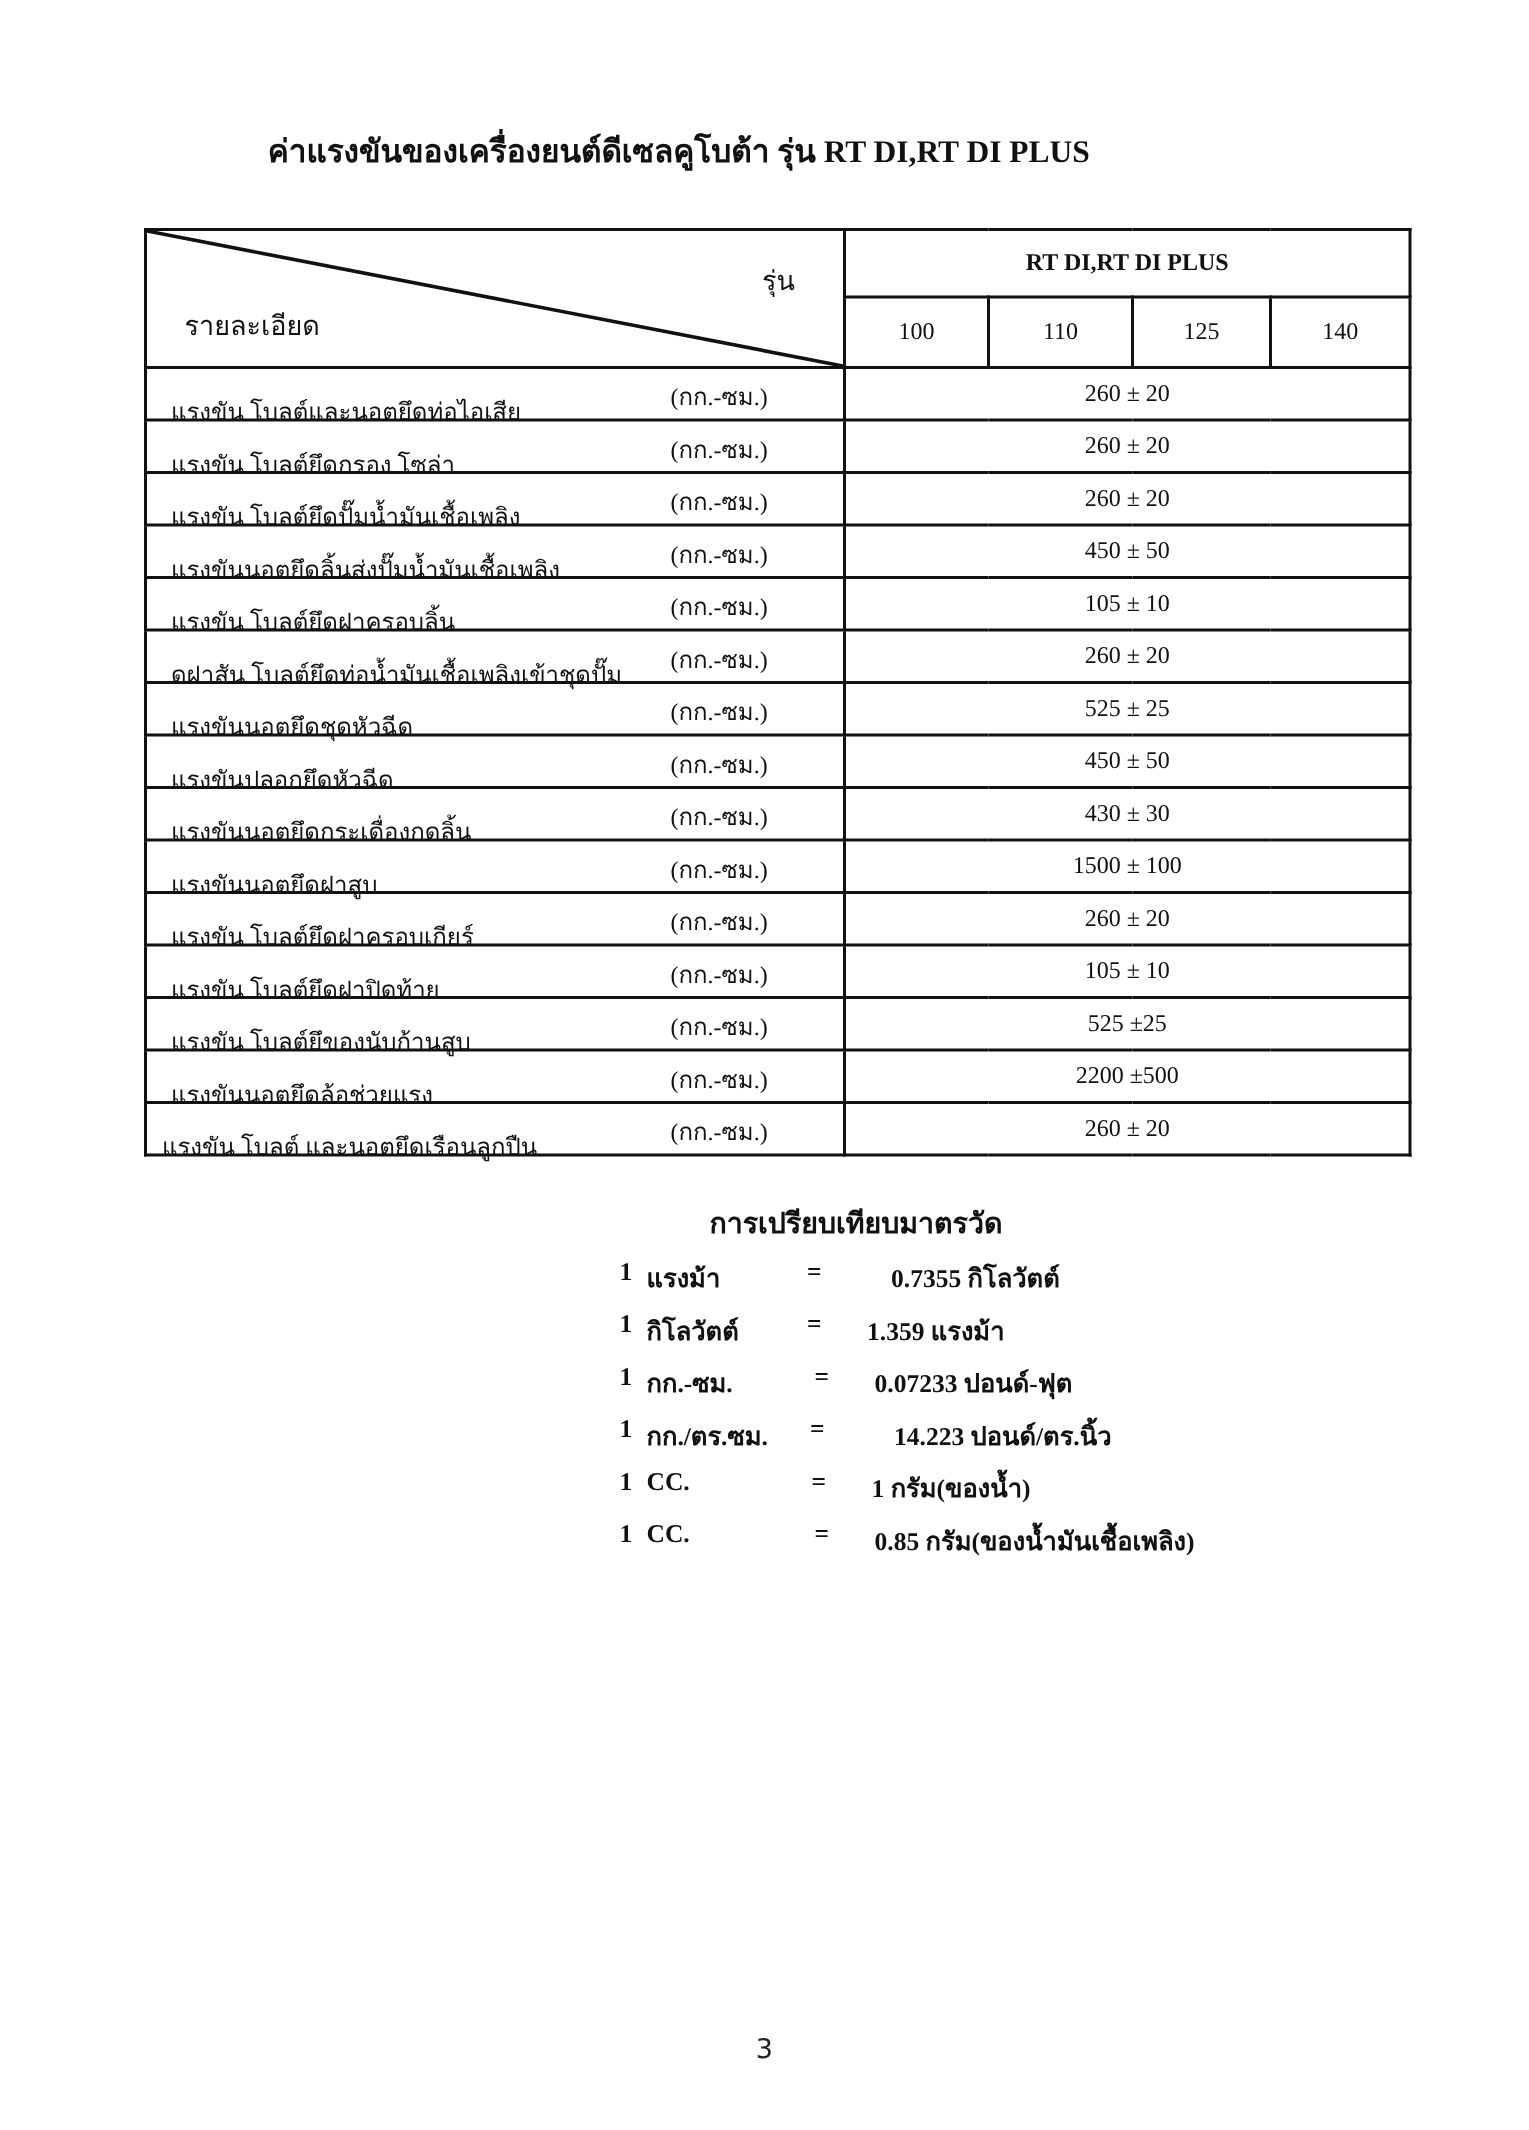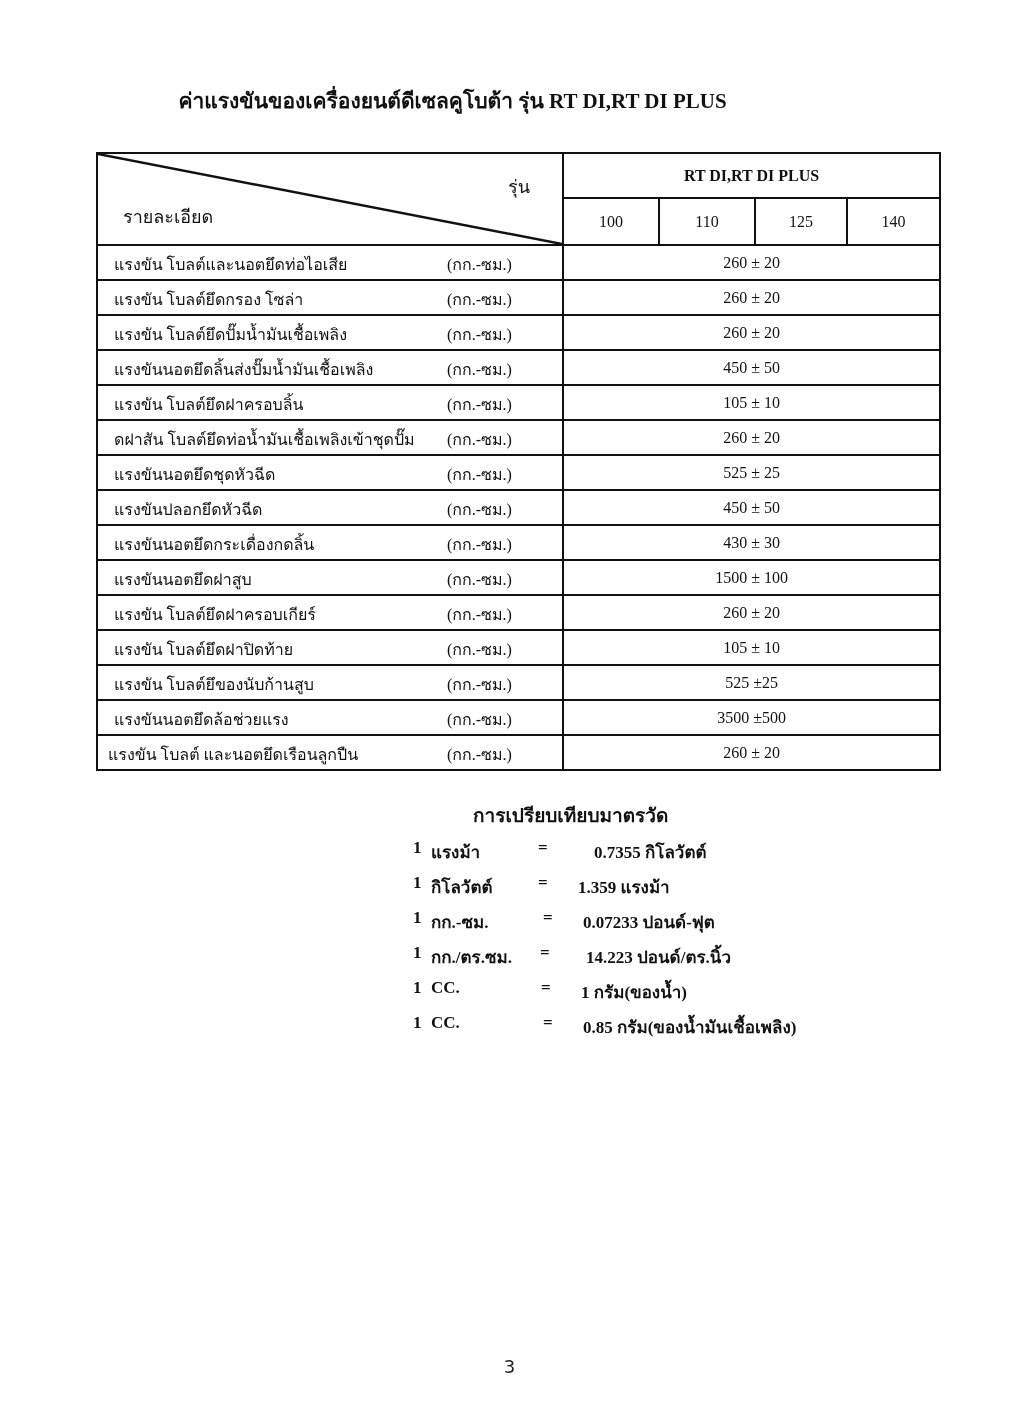--- a/index.html
+++ b/index.html
@@ -10,21 +10,21 @@
   table.spec { position: absolute; left: 96px; top: 152px; width: 843px;
                border-collapse: collapse; table-layout: fixed; }
   table.spec td { border: 2px solid #111; padding: 0; font-size: 16px; height: 33px; }
   .hdr-diag { position: relative; height: 90px; }
   .hdr-diag svg { position: absolute; left: 0; top: 0; width: 100%; height: 100%; }
   .hdr-model { position: absolute; right: 32px; top: 18px; font-size: 18px; }
   .hdr-detail { position: absolute; left: 25px; top: 48px; font-size: 18px; }
   .series { text-align: center; font-weight: bold; font-size: 16px; height: 35px !important; }
   .model-col { text-align: center; font-weight: normal; font-size: 16px; height: 36px !important; }
   .item-cell { position: relative; }
-  .item-name { position: absolute; left: 16px; top: 6px; white-space: nowrap; }
+  .item-name { position: absolute; left: 16px; top: 16px; white-space: nowrap; }
   .item-name.tight { left: 10px; }
   .item-unit { position: absolute; left: 349px; top: 6px; white-space: nowrap; }
   .val { text-align: center; }
   .conv { position: absolute; left: 413px; top: 800px; width: 420px; font-weight: bold; font-size: 17px; }
   .conv-title { position: absolute; left: 60px; top: 0; font-size: 19px; white-space: nowrap; }
   .conv-row { position: absolute; left: 0; height: 24px; white-space: nowrap; }
   .conv-row span { position: absolute; top: 0; }
   .c-qty { left: 0; }
   .c-unit { left: 18px; }
   .c-eq { left: 125px; }
@@ -155,21 +155,21 @@
           <span class="item-name">แรงขัน โบลต์ยึของนับก้านสูบ</span>
           <span class="item-unit">(กก.-ซม.)</span>
         </td>
         <td colspan="4" class="val">525 ±25</td>
       </tr>
       <tr>
         <td class="item-cell">
           <span class="item-name">แรงขันนอตยึดล้อช่วยแรง</span>
           <span class="item-unit">(กก.-ซม.)</span>
         </td>
-        <td colspan="4" class="val">3500 ±500</td>
+        <td colspan="4" class="val">2200 ±500</td>
       </tr>
       <tr>
         <td class="item-cell">
           <span class="item-name tight">แรงขัน โบลต์ และนอตยึดเรือนลูกปืน</span>
           <span class="item-unit">(กก.-ซม.)</span>
         </td>
         <td colspan="4" class="val">260 ± 20</td>
       </tr>
     </tbody>
 </table>
@@ -192,21 +192,21 @@
       <div class="conv-row" style="top: 108px;">
         <span class="c-qty">1</span>
         <span class="c-unit">กก.-ซม.</span>
         <span class="c-eq" style="margin-left: 5px;">=</span>
         <span class="c-res" style="margin-left: 5px;">0.07233 ปอนด์-ฟุต</span>
       </div>
       <div class="conv-row" style="top: 143px;">
         <span class="c-qty">1</span>
         <span class="c-unit">กก./ตร.ซม.</span>
         <span class="c-eq" style="margin-left: 2px;">=</span>
-        <span class="c-res" style="margin-left: 8px;">14.223 ปอนด์/ตร.นิ้ว</span>
+        <span class="c-res" style="margin-left: 18px;">14.223 ปอนด์/ตร.นิ้ว</span>
       </div>
       <div class="conv-row" style="top: 178px;">
         <span class="c-qty">1</span>
         <span class="c-unit">CC.</span>
         <span class="c-eq" style="margin-left: 3px;">=</span>
         <span class="c-res" style="margin-left: 3px;">1 กรัม(ของน้ำ)</span>
       </div>
       <div class="conv-row" style="top: 213px;">
         <span class="c-qty">1</span>
         <span class="c-unit">CC.</span>

